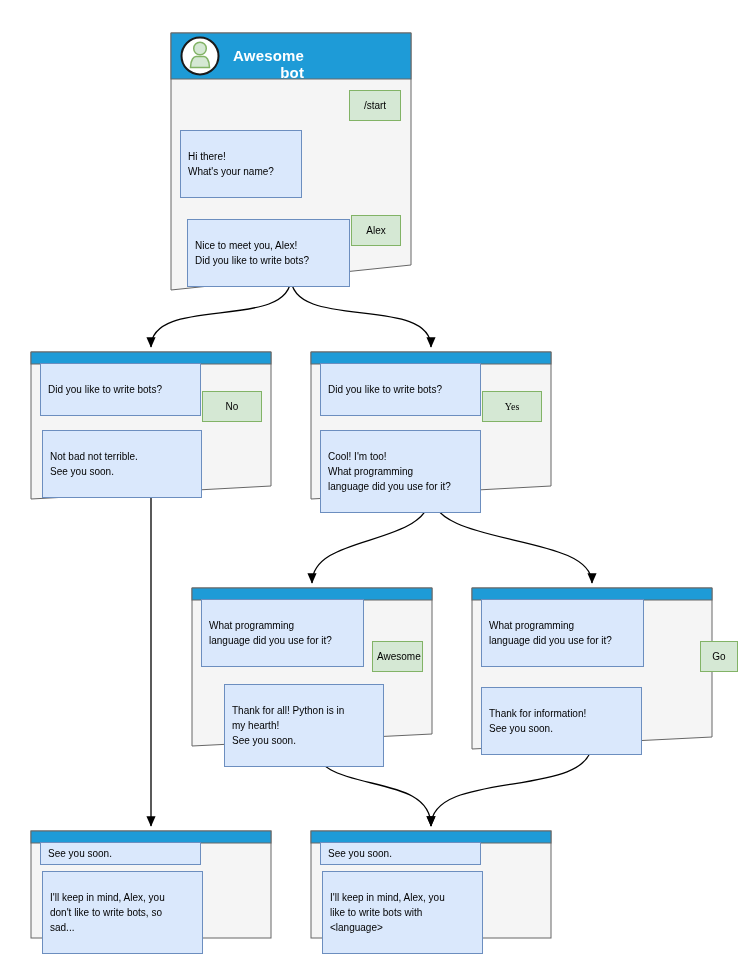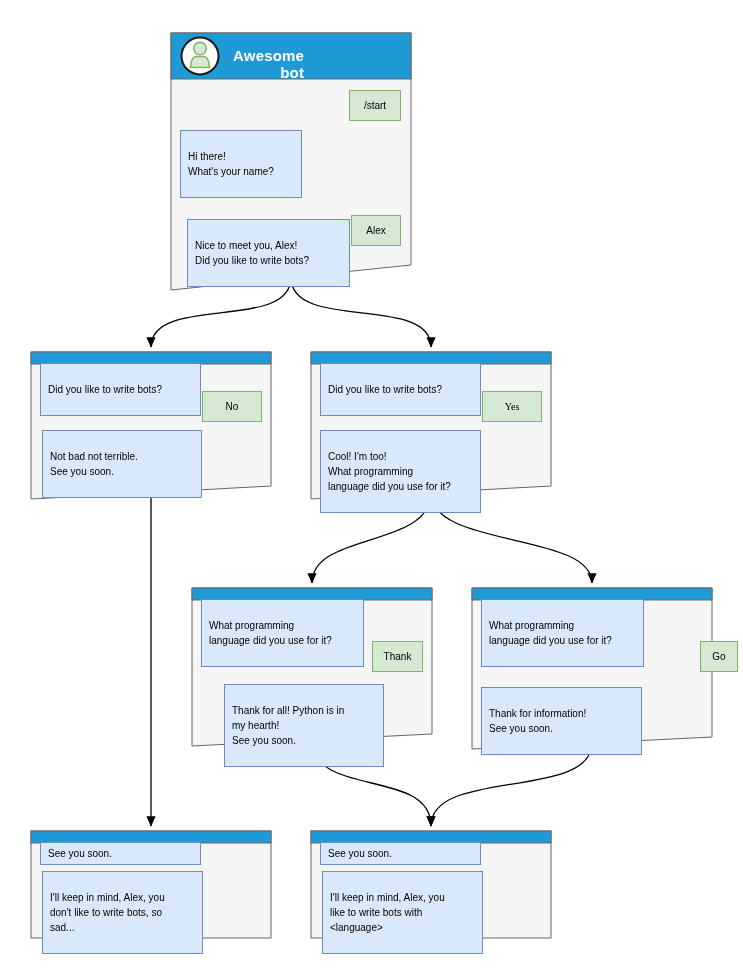--- a/index.html
+++ b/index.html
@@ -126,21 +126,21 @@
 See you soon.</div>
 
     <div class="bubble bot" style="left:320px; top:363px; width:161px;">Did you like to write bots?</div>
     <div class="bubble user" style="left:482px; top:391px; width:60px;font-family:Liberation Serif, serif;">Yes</div>
     <div class="bubble bot" style="left:320px; top:430px; width:161px;">Cool! I'm too!
 What programming
 language did you use for it?</div>
 
     <div class="bubble bot" style="left:201px; top:599px; width:163px;">What programming
 language did you use for it?</div>
-    <div class="bubble user" style="left:372px; top:641px; width:51px;">Thank</div>
+    <div class="bubble user" style="left:372px; top:641px; width:51px;">Awesome</div>
     <div class="bubble bot" style="left:202px; top:684px; width:160px;margin-left:22px;">Thank for all! Python is in
 my hearth!
 See you soon.</div>
 
     <div class="bubble bot" style="left:481px; top:599px; width:163px;">What programming
 language did you use for it?</div>
     <div class="bubble user" style="left:652px; top:641px; width:38px;margin-left:48px;">Go</div>
     <div class="bubble bot" style="left:481px; top:687px; width:161px;">Thank for information!
 See you soon.</div>
 

